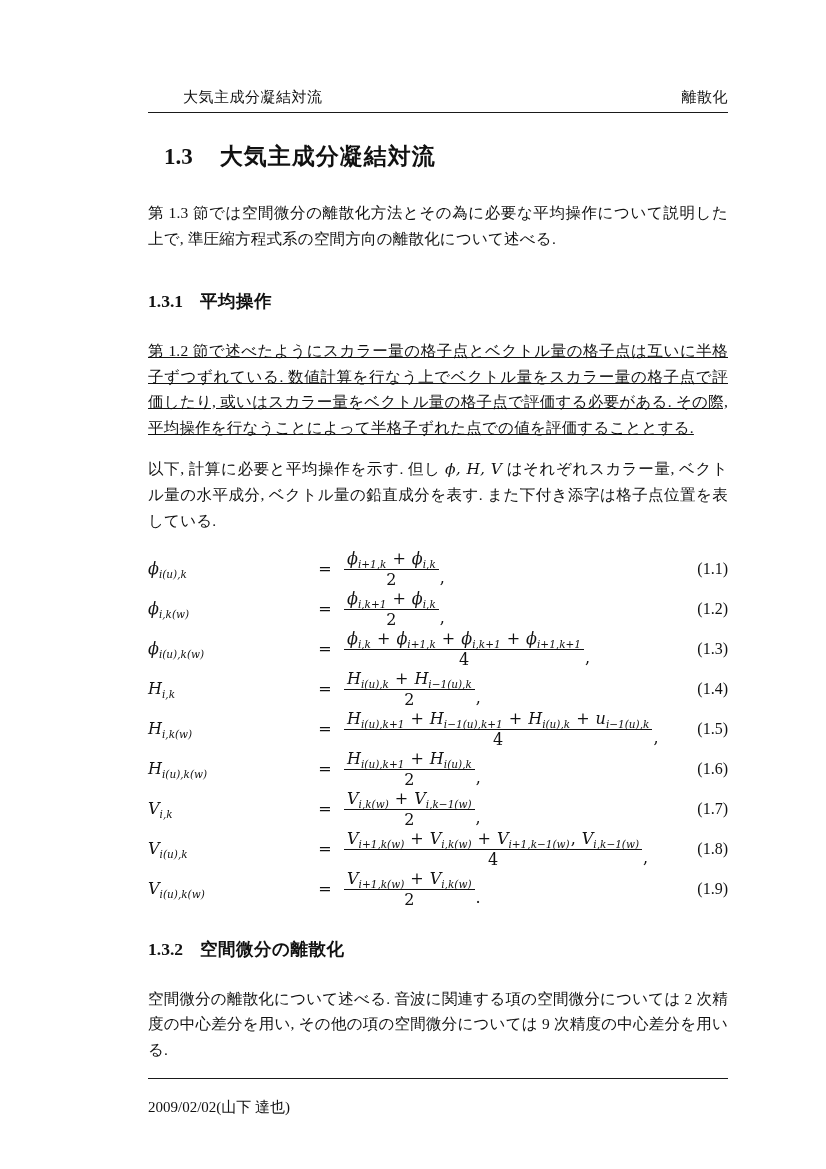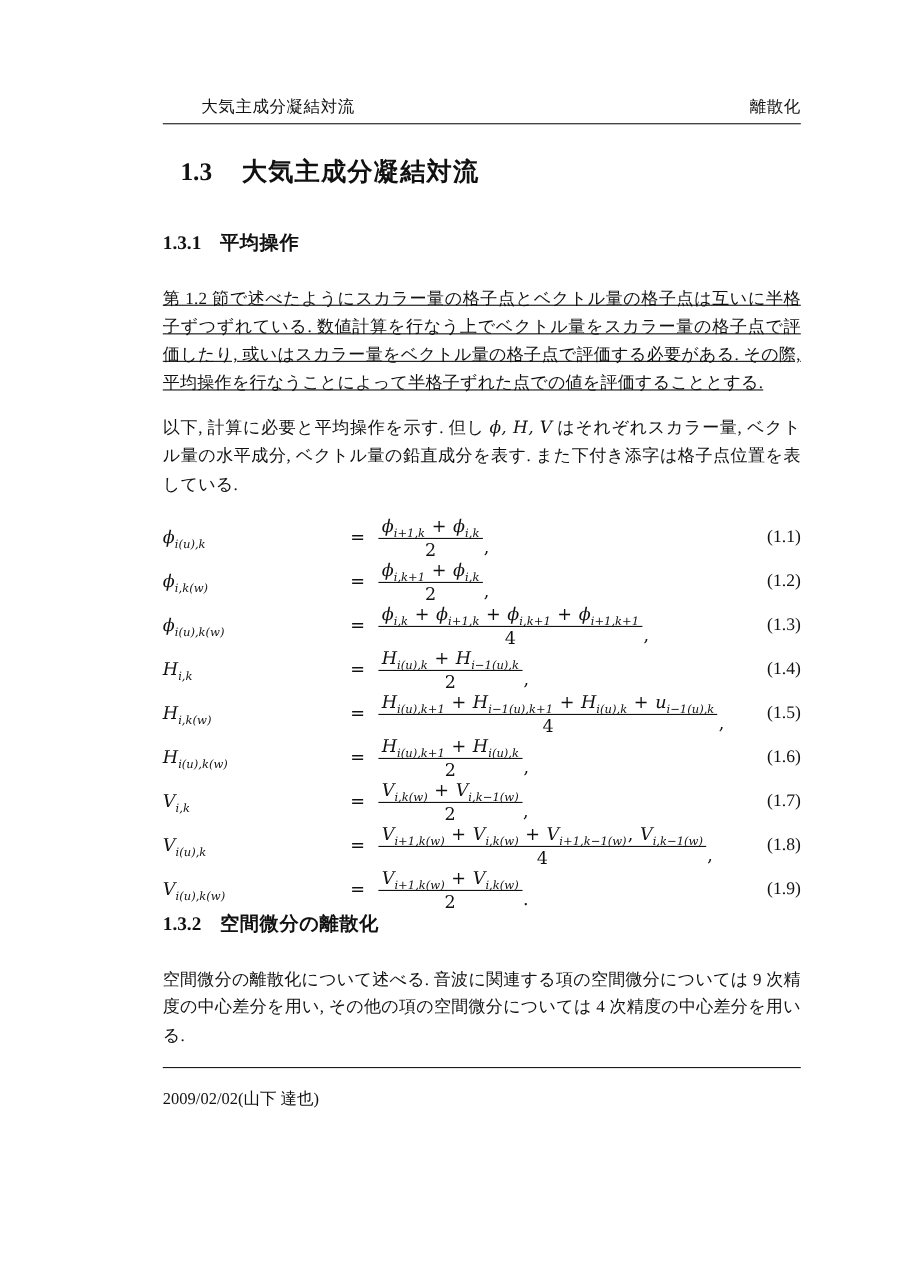--- a/index.html
+++ b/index.html
@@ -17,23 +17,23 @@
     font-size:15px; letter-spacing:0.5px;
   }
   .header-left { margin-left:35px; }
   
   .section-heading { margin-top:30px; font-weight:bold; font-size:23px; line-height:27px; }
   .sec-num { font-family:"Liberation Serif","DejaVu Serif",serif;margin-left:16px; }
   .sec-title { font-family:"Liberation Sans","DejaVu Sans",sans-serif; margin-left:27px; letter-spacing:1px; }
   
   .subsection-heading { font-weight:bold; font-size:17.5px; line-height:21px; }
   .sub-num { font-family:"Liberation Serif","DejaVu Serif",serif; }
-  .sub-title { font-family:Liberation Mono, monospace; margin-left:17px; letter-spacing:0.5px; }
+  .sub-title { font-family:Liberation Serif, serif; margin-left:17px; letter-spacing:0.5px; }
   .sub1 { margin-top:40px; }
-  .sub2 { }
+  .sub2 { margin-top:30px; }
   
   .para { font-size:15.5px; line-height:25.5px; text-align:justify; letter-spacing:0.2px; }
   .p1 { margin-top:30px; }
   .p2 { margin-top:26px;text-decoration:underline; }
   .p3 { margin-top:10px; }
   .p4 { margin-top:26px; }
   .mathseg { font-family:"DejaVu Serif","Liberation Serif",serif; font-style:italic; }
   
   .equations { margin-top:3px; font-family:"DejaVu Serif","Liberation Serif",serif; font-size:16px; }
   .eq-row { display:grid; grid-template-columns:158px 38px auto 1fr; align-items:center; height:40px; }
@@ -60,20 +60,21 @@
 
   <div class="header">
     <span class="header-left">大気主成分凝結対流</span>
     <span class="header-right">離散化</span>
   </div>
 
   <div class="section-heading">
     <span class="sec-num">1.3</span><span class="sec-title">大気主成分凝結対流</span>
   </div>
 
+  <p class="para p1">第 1.3 節では空間微分の離散化方法とその為に必要な平均操作について説明した上で, 準圧縮方程式系の空間方向の離散化について述べる.</p>
 
   <div class="subsection-heading sub1">
     <span class="sub-num">1.3.1</span><span class="sub-title">平均操作</span>
   </div>
 
   <p class="para p2">第 1.2 節で述べたようにスカラー量の格子点とベクトル量の格子点は互いに半格子ずつずれている. 数値計算を行なう上でベクトル量をスカラー量の格子点で評価したり, 或いはスカラー量をベクトル量の格子点で評価する必要がある. その際, 平均操作を行なうことによって半格子ずれた点での値を評価することとする.</p>
 
   <p class="para p3"><span class="textseg">以下, 計算に必要と平均操作を示す. 但し </span><span class="mathseg">ϕ, H, V</span><span class="textseg"> はそれぞれスカラー量, ベクトル量の水平成分, ベクトル量の鉛直成分を表す. また下付き添字は格子点位置を表している.</span></p>
 
   <div class="equations">
@@ -184,19 +185,19 @@
           <span class="punct">.</span>
         </span>
         <span class="eq-num">(1.9)</span>
       </div>
     </div>
 
   <div class="subsection-heading sub2">
     <span class="sub-num">1.3.2</span><span class="sub-title">空間微分の離散化</span>
   </div>
 
-  <p class="para p4">空間微分の離散化について述べる. 音波に関連する項の空間微分については 9 次精度の中心差分を用い, その他の項の空間微分については 4 次精度の中心差分を用いる.</p>
+  <p class="para p4">空間微分の離散化について述べる. 音波に関連する項の空間微分については 2 次精度の中心差分を用い, その他の項の空間微分については 9 次精度の中心差分を用いる.</p>
 
   <div class="footer">
     <span>2009/02/02(山下 達也)</span>
   </div>
 
 </div>
 
 </body></html>

